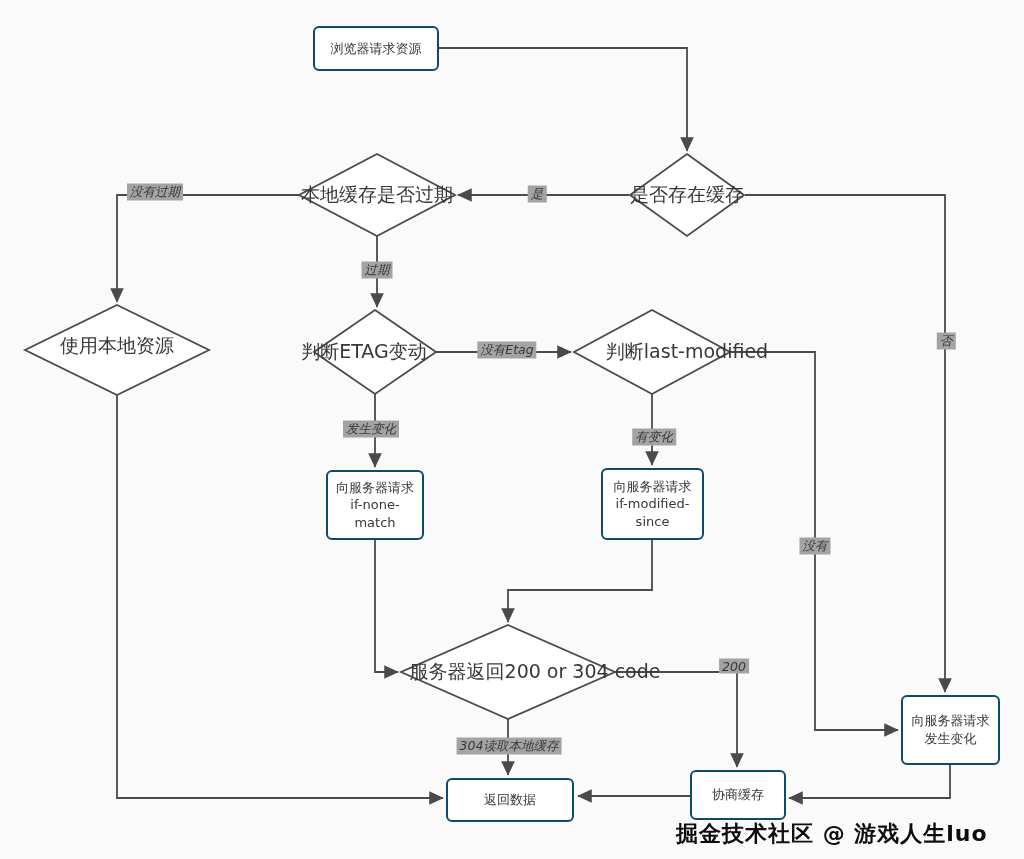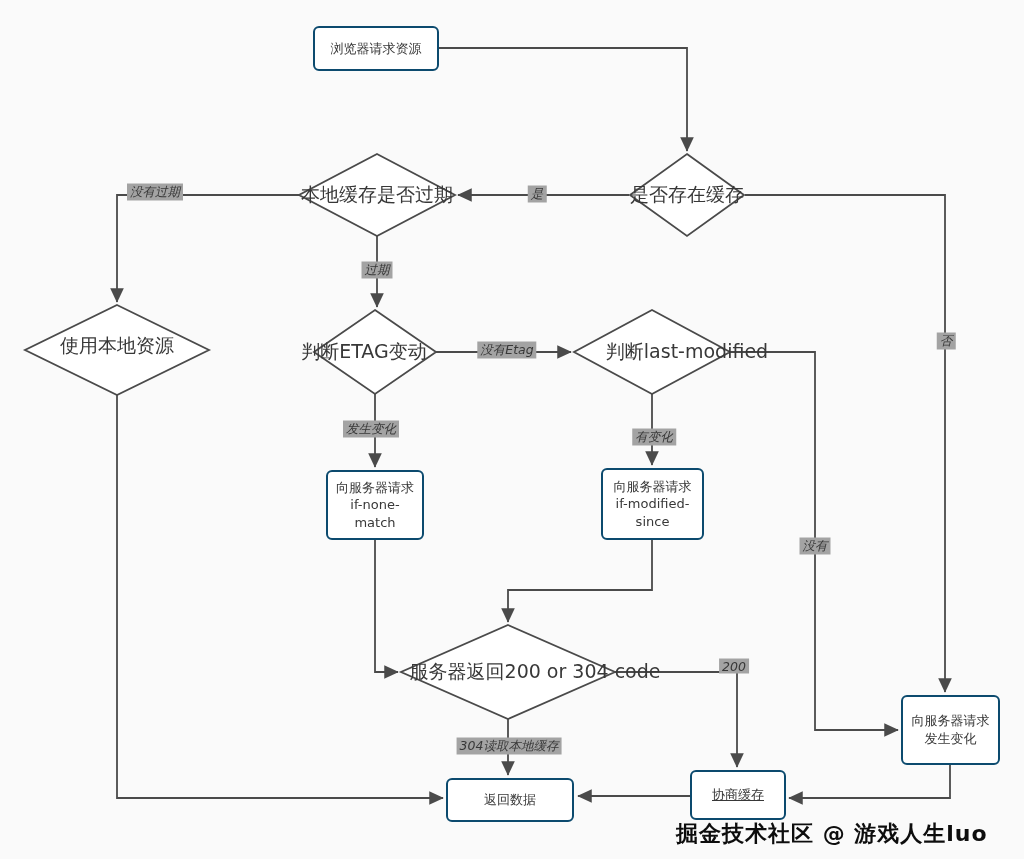--- a/index.html
+++ b/index.html
@@ -70,21 +70,21 @@
     <span>向服务器请求</span>
     <span>if-modified-</span>
     <span>since</span>
   </div>
 
   <div class="node" style="left:901px; top:695px; width:99px; height:70px;">
     <span>向服务器请求</span>
     <span>发生变化</span>
   </div>
 
-  <div class="node" style="left:690px; top:770px; width:96px; height:50px;text-decoration:underline;">
+  <div class="node" style="left:690px; top:770px; width:96px; height:50px;">
     <span>协商缓存</span>
   </div>
 
   <div class="node" style="left:446px; top:778px; width:128px; height:44px;">
     <span>返回数据</span>
   </div>
 
   <div class="dlabel" style="left:687px; top:195px;">是否存在缓存</div>
   <div class="dlabel" style="left:377px; top:195px;">本地缓存是否过期</div>
   <div class="dlabel" style="left:117px; top:346px;">使用本地资源</div>

